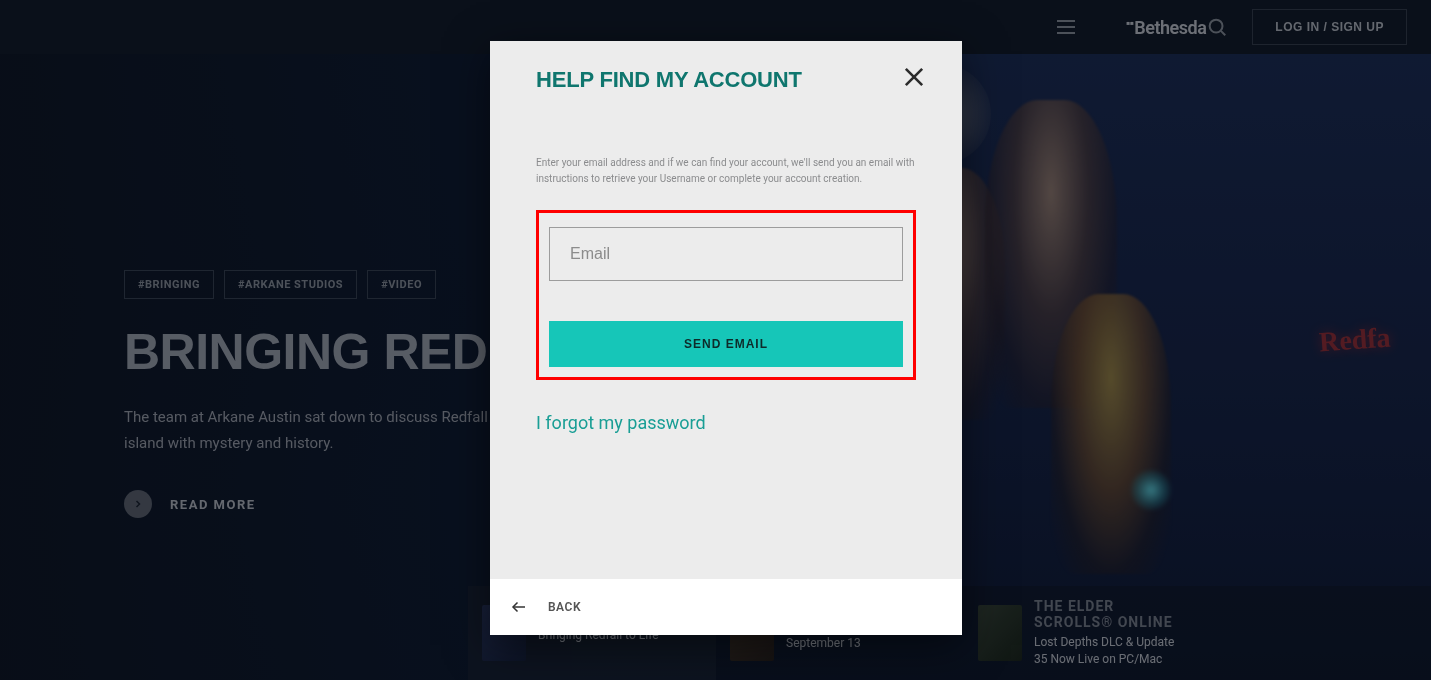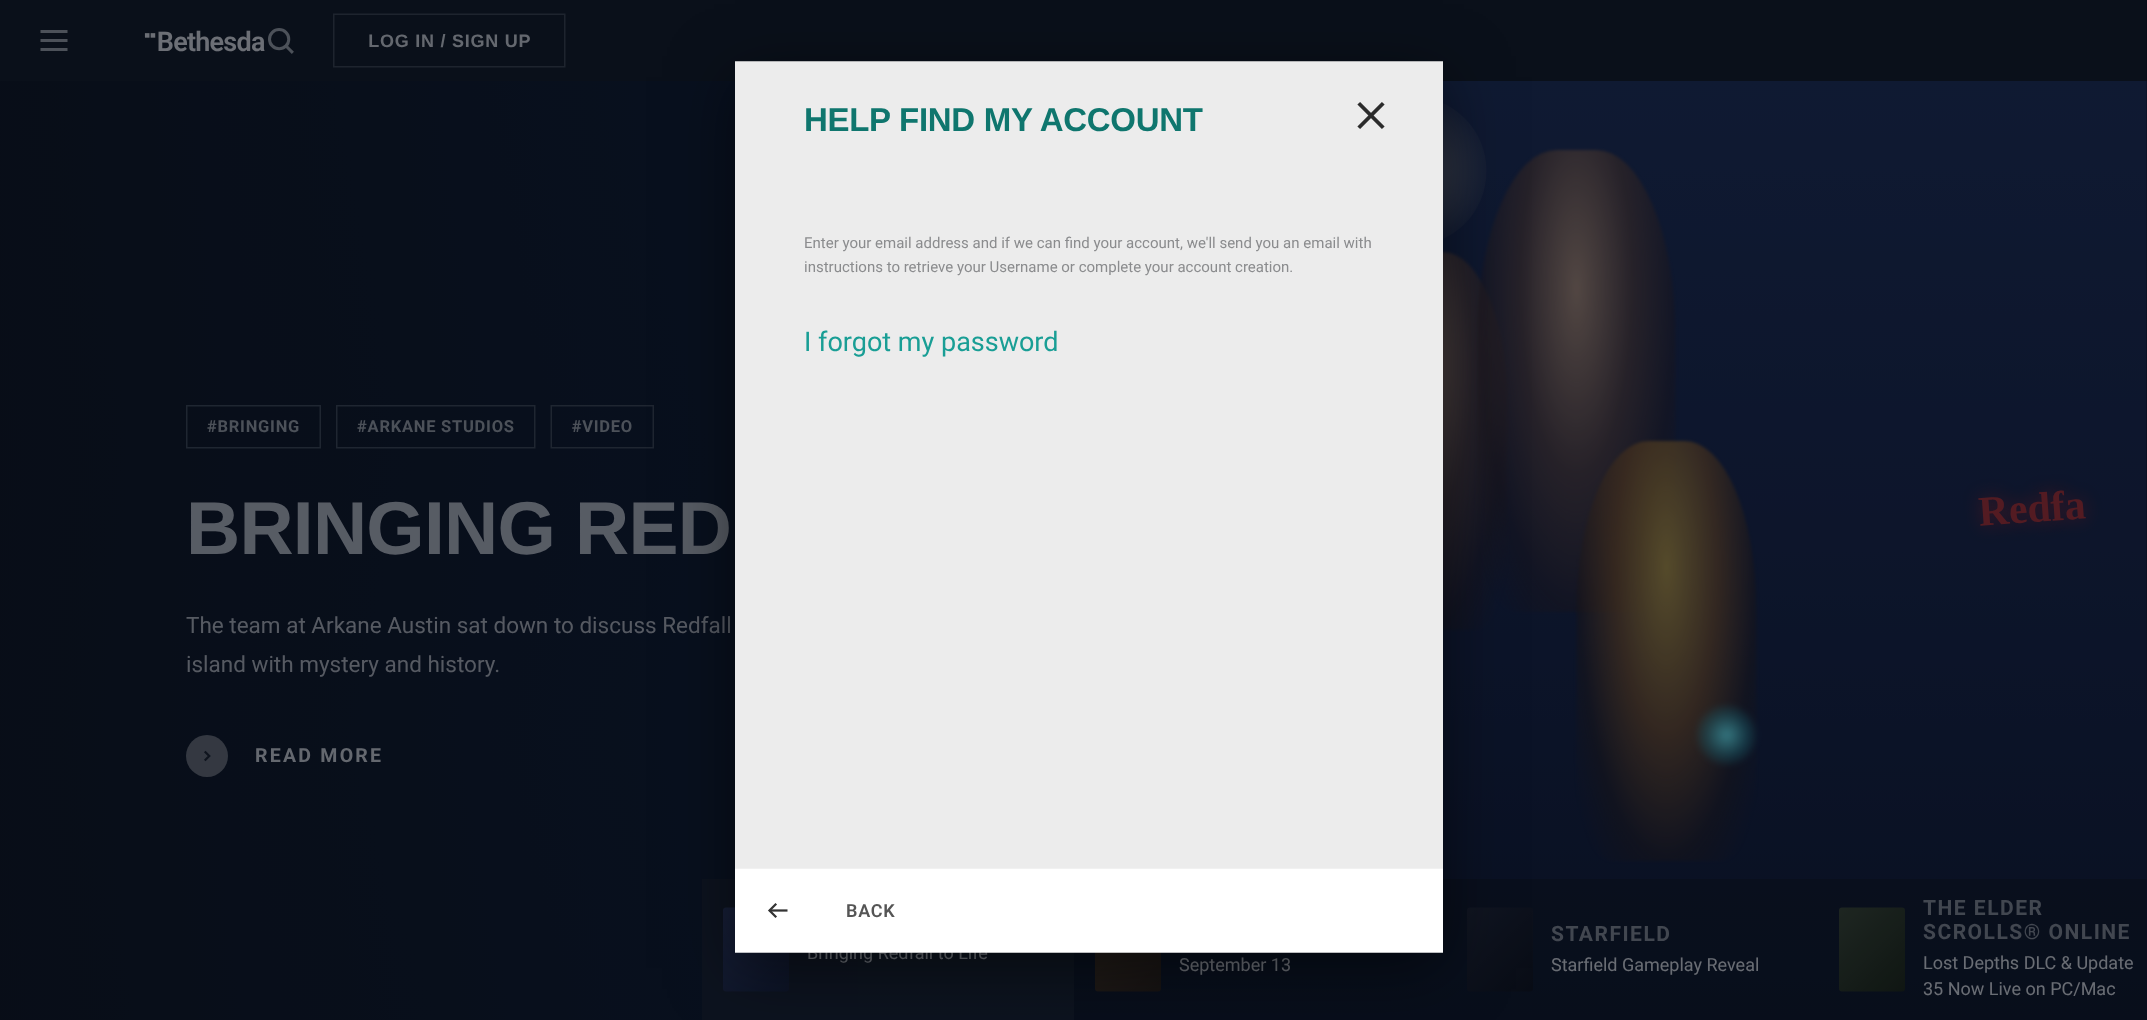--- a/index.html
+++ b/index.html
@@ -8,21 +8,21 @@
       height: 680px;
       overflow: hidden;
       font-family: -apple-system, BlinkMacSystemFont, "Segoe UI", Roboto, sans-serif;
       background: #0a0f1a;
       position: relative;
     }
     .header {
       height: 54px;
       display: flex;
       align-items: center;
-      justify-content: flex-start;
+      justify-content: flex-end;
       padding: 0 24px;
       background: #0e141f;
       position: relative;
       z-index: 5;
     }
     .header-left { display: flex; align-items: center; gap: 48px; }
     .hamburger-icon { width: 24px; height: 24px; cursor: pointer; color: #a0a5ab; }
     .logo { color: #e6e7ea; font-size: 18px; font-weight: 600; letter-spacing: -0.5px; }
     .header-right { display: flex; align-items: center; gap: 24px; }
     .search-icon { width: 22px; height: 22px; color: #a0a5ab; cursor: pointer; }
@@ -178,21 +178,21 @@
       font-weight: 700;
       letter-spacing: 1px;
       cursor: pointer;
     }
     .forgot-link { display:inline-block; margin-top: 32px; color: #199e95; font-size: 18px; cursor:pointer; }
     .modal-footer {
       height: 56px;
       background: #ffffff;
       display: flex;
       align-items: center;
-      gap: 36px;
+      gap: 20px;
       padding: 0 20px;
       cursor: pointer;
       text-align: right;
     }
     .back-arrow { width: 18px; height: 18px; color: #333; }
     .back-text { font-size: 12px; font-weight: 600; letter-spacing: 0.5px; color: #555; }
   </style>
 </head>
 <body>
 
@@ -248,47 +248,44 @@
         <span class="carousel-title">Bringing Redfall to Life</span>
       </div>
     </div>
     <div class="carousel-item">
       <div class="thumb t2"></div>
       <div class="carousel-text">
         <span class="carousel-cat"></span>
         <span class="carousel-title">comes to Fallout 76 September 13</span>
       </div>
     </div>
-    <div class="carousel-item">
-      <div class="thumb t3"></div>
-      <div class="carousel-text">
-        <span class="carousel-cat">STARFIELD</span>
-        <span class="carousel-title">Starfield Gameplay Reveal</span>
-      </div>
-    </div>
     <div class="carousel-item" style="flex:0 0 230px">
       <div class="thumb t4"></div>
       <div class="carousel-text">
         <span class="carousel-cat">THE ELDER SCROLLS® ONLINE</span>
         <span class="carousel-title">Lost Depths DLC &amp; Update 35 Now Live on PC/Mac</span>
       </div>
     </div>
   </div>
 </div>
 
 <div class="overlay"></div>
 
 <div class="modal">
   <div class="modal-body">
     <div class="modal-title">HELP FIND MY ACCOUNT</div>
     <svg class="close-btn" viewBox="0 0 24 24" fill="none" stroke="currentColor" stroke-width="2.2">
         <line x1="5" y1="5" x2="19" y2="19"></line>
         <line x1="19" y1="5" x2="5" y2="19"></line>
       </svg>
     <p class="modal-desc">Enter your email address and if we can find your account, we'll send you an email with instructions to retrieve your Username or complete your account creation.</p>
+    <div class="highlight-box">
+      <input class="email-input" type="text" placeholder="Email" style="">
+      <button class="send-btn">SEND EMAIL</button>
+    </div>
     <a class="forgot-link">I forgot my password</a>
   </div>
   <div class="modal-footer">
     <svg class="back-arrow" viewBox="0 0 24 24" fill="none" stroke="currentColor" stroke-width="2">
         <line x1="20" y1="12" x2="4" y2="12"></line>
         <polyline points="10 18 4 12 10 6"></polyline>
       </svg>
     <span class="back-text">BACK</span>
   </div>
 </div>

